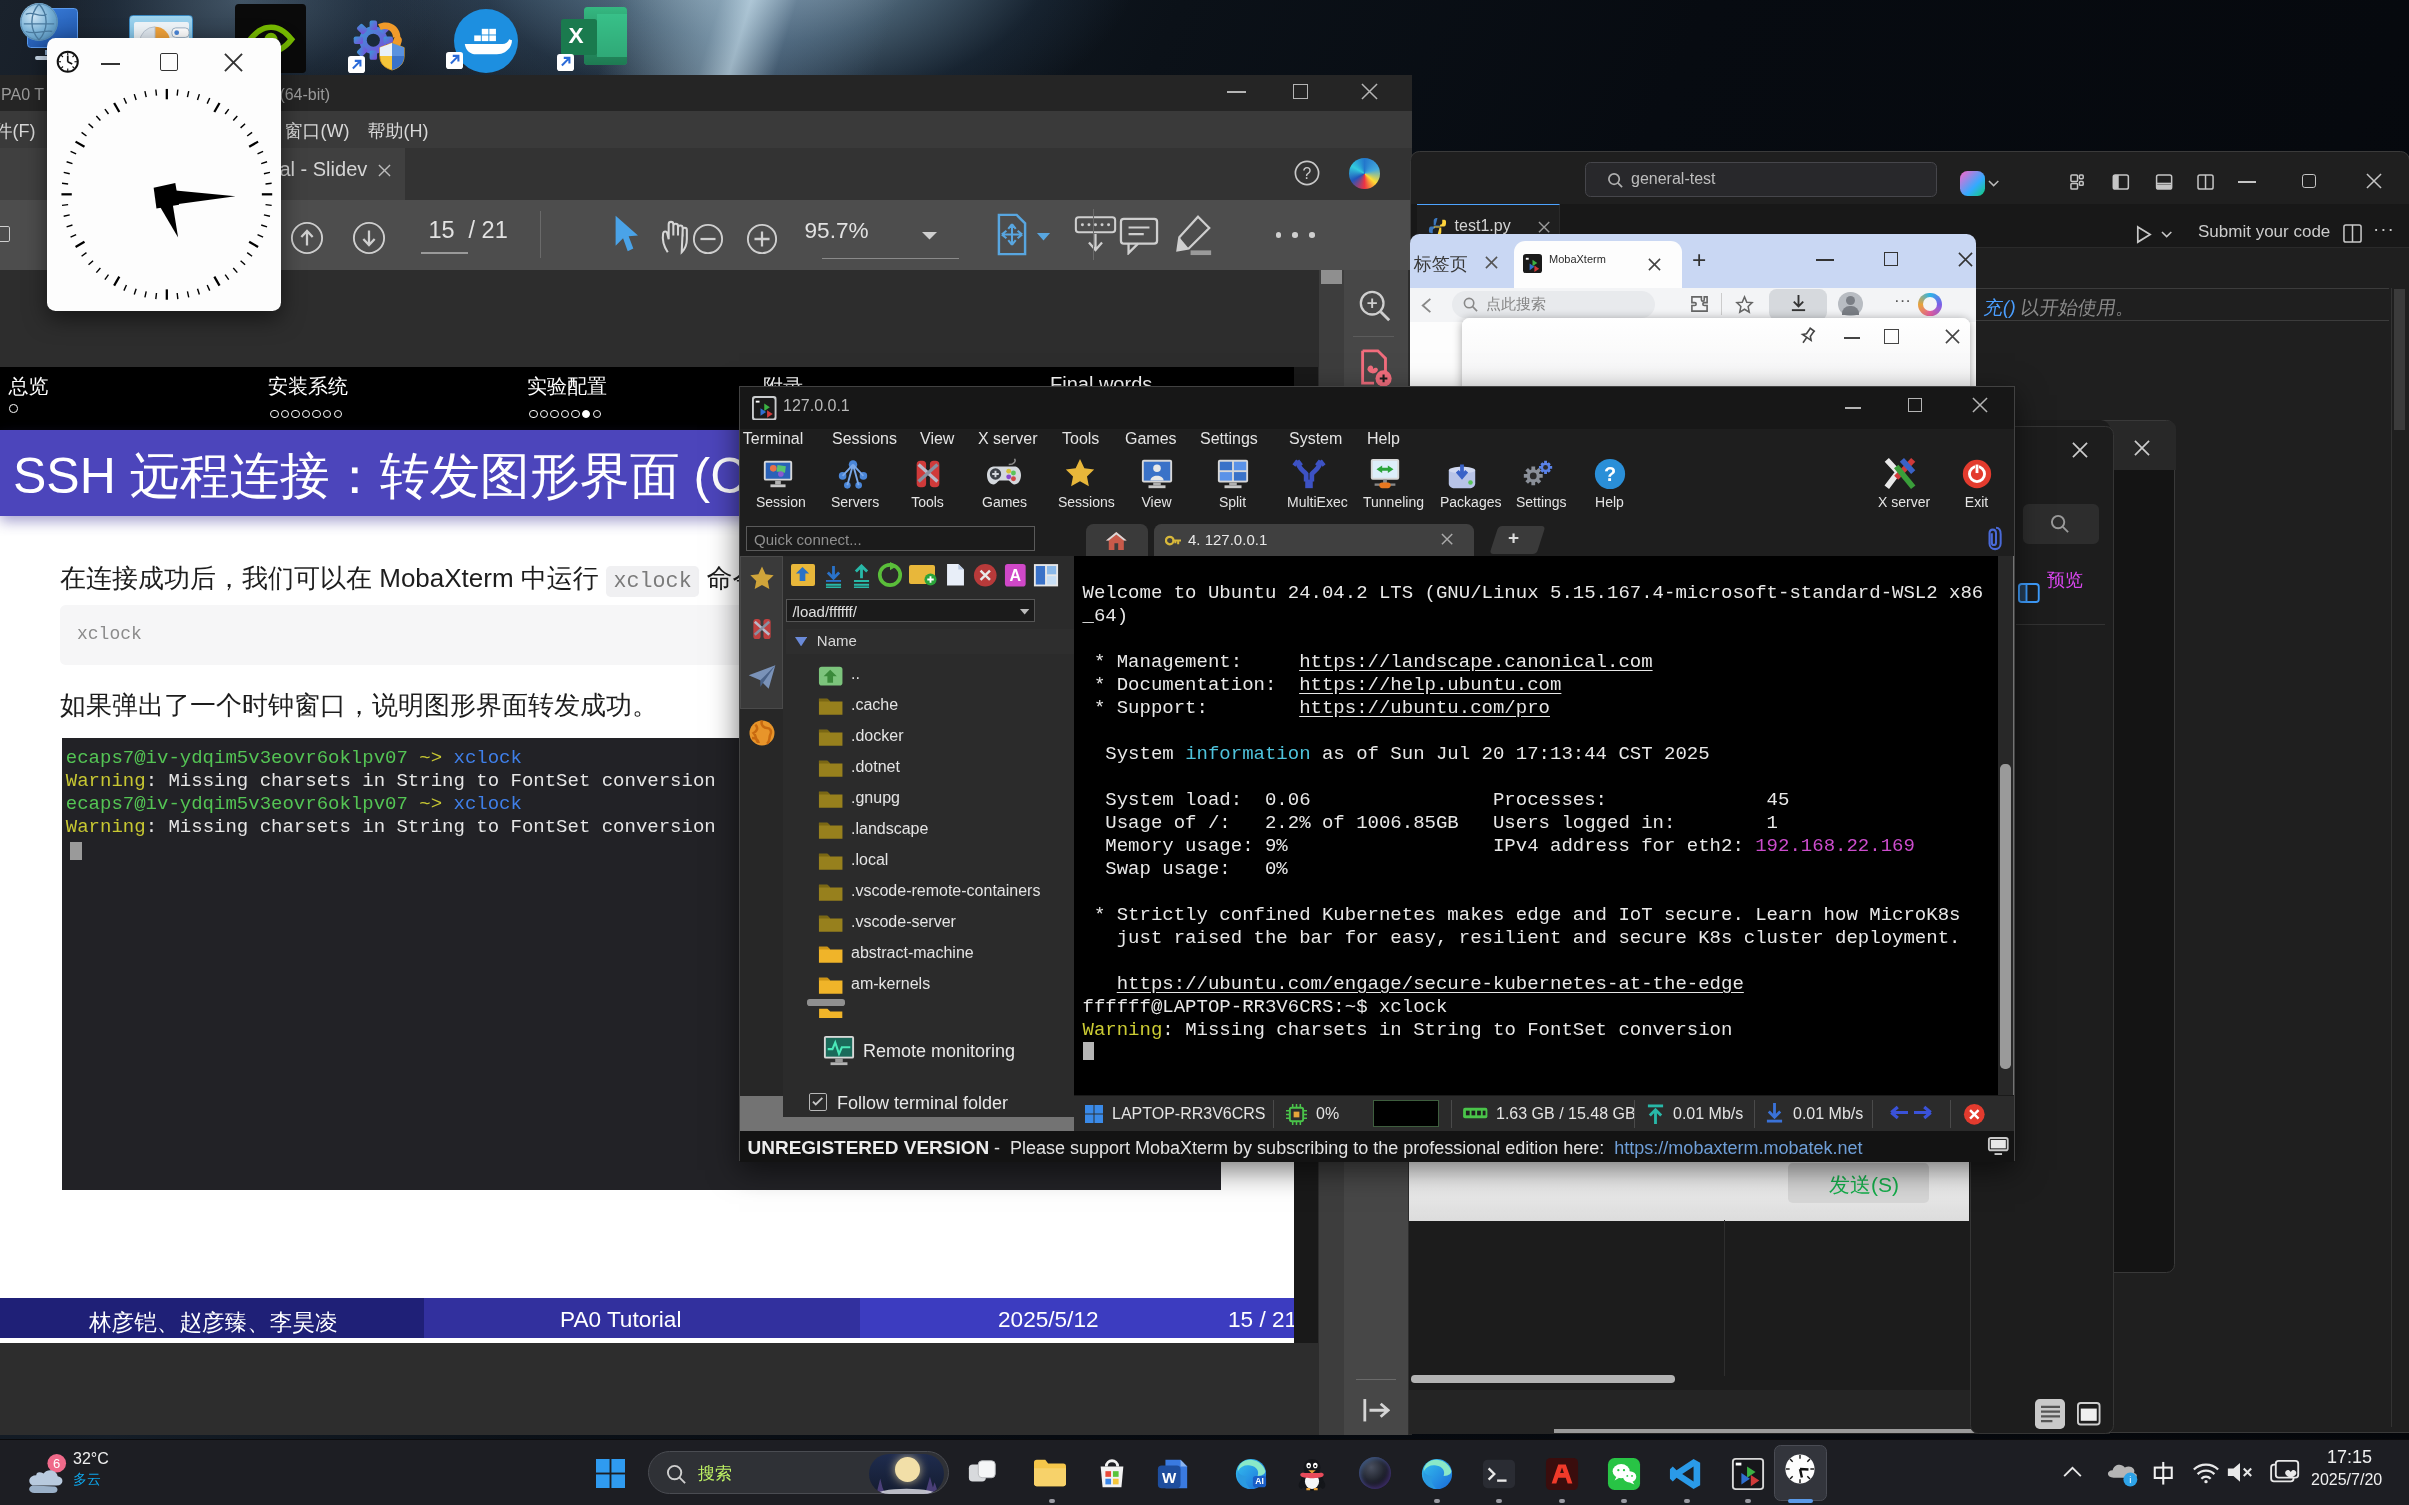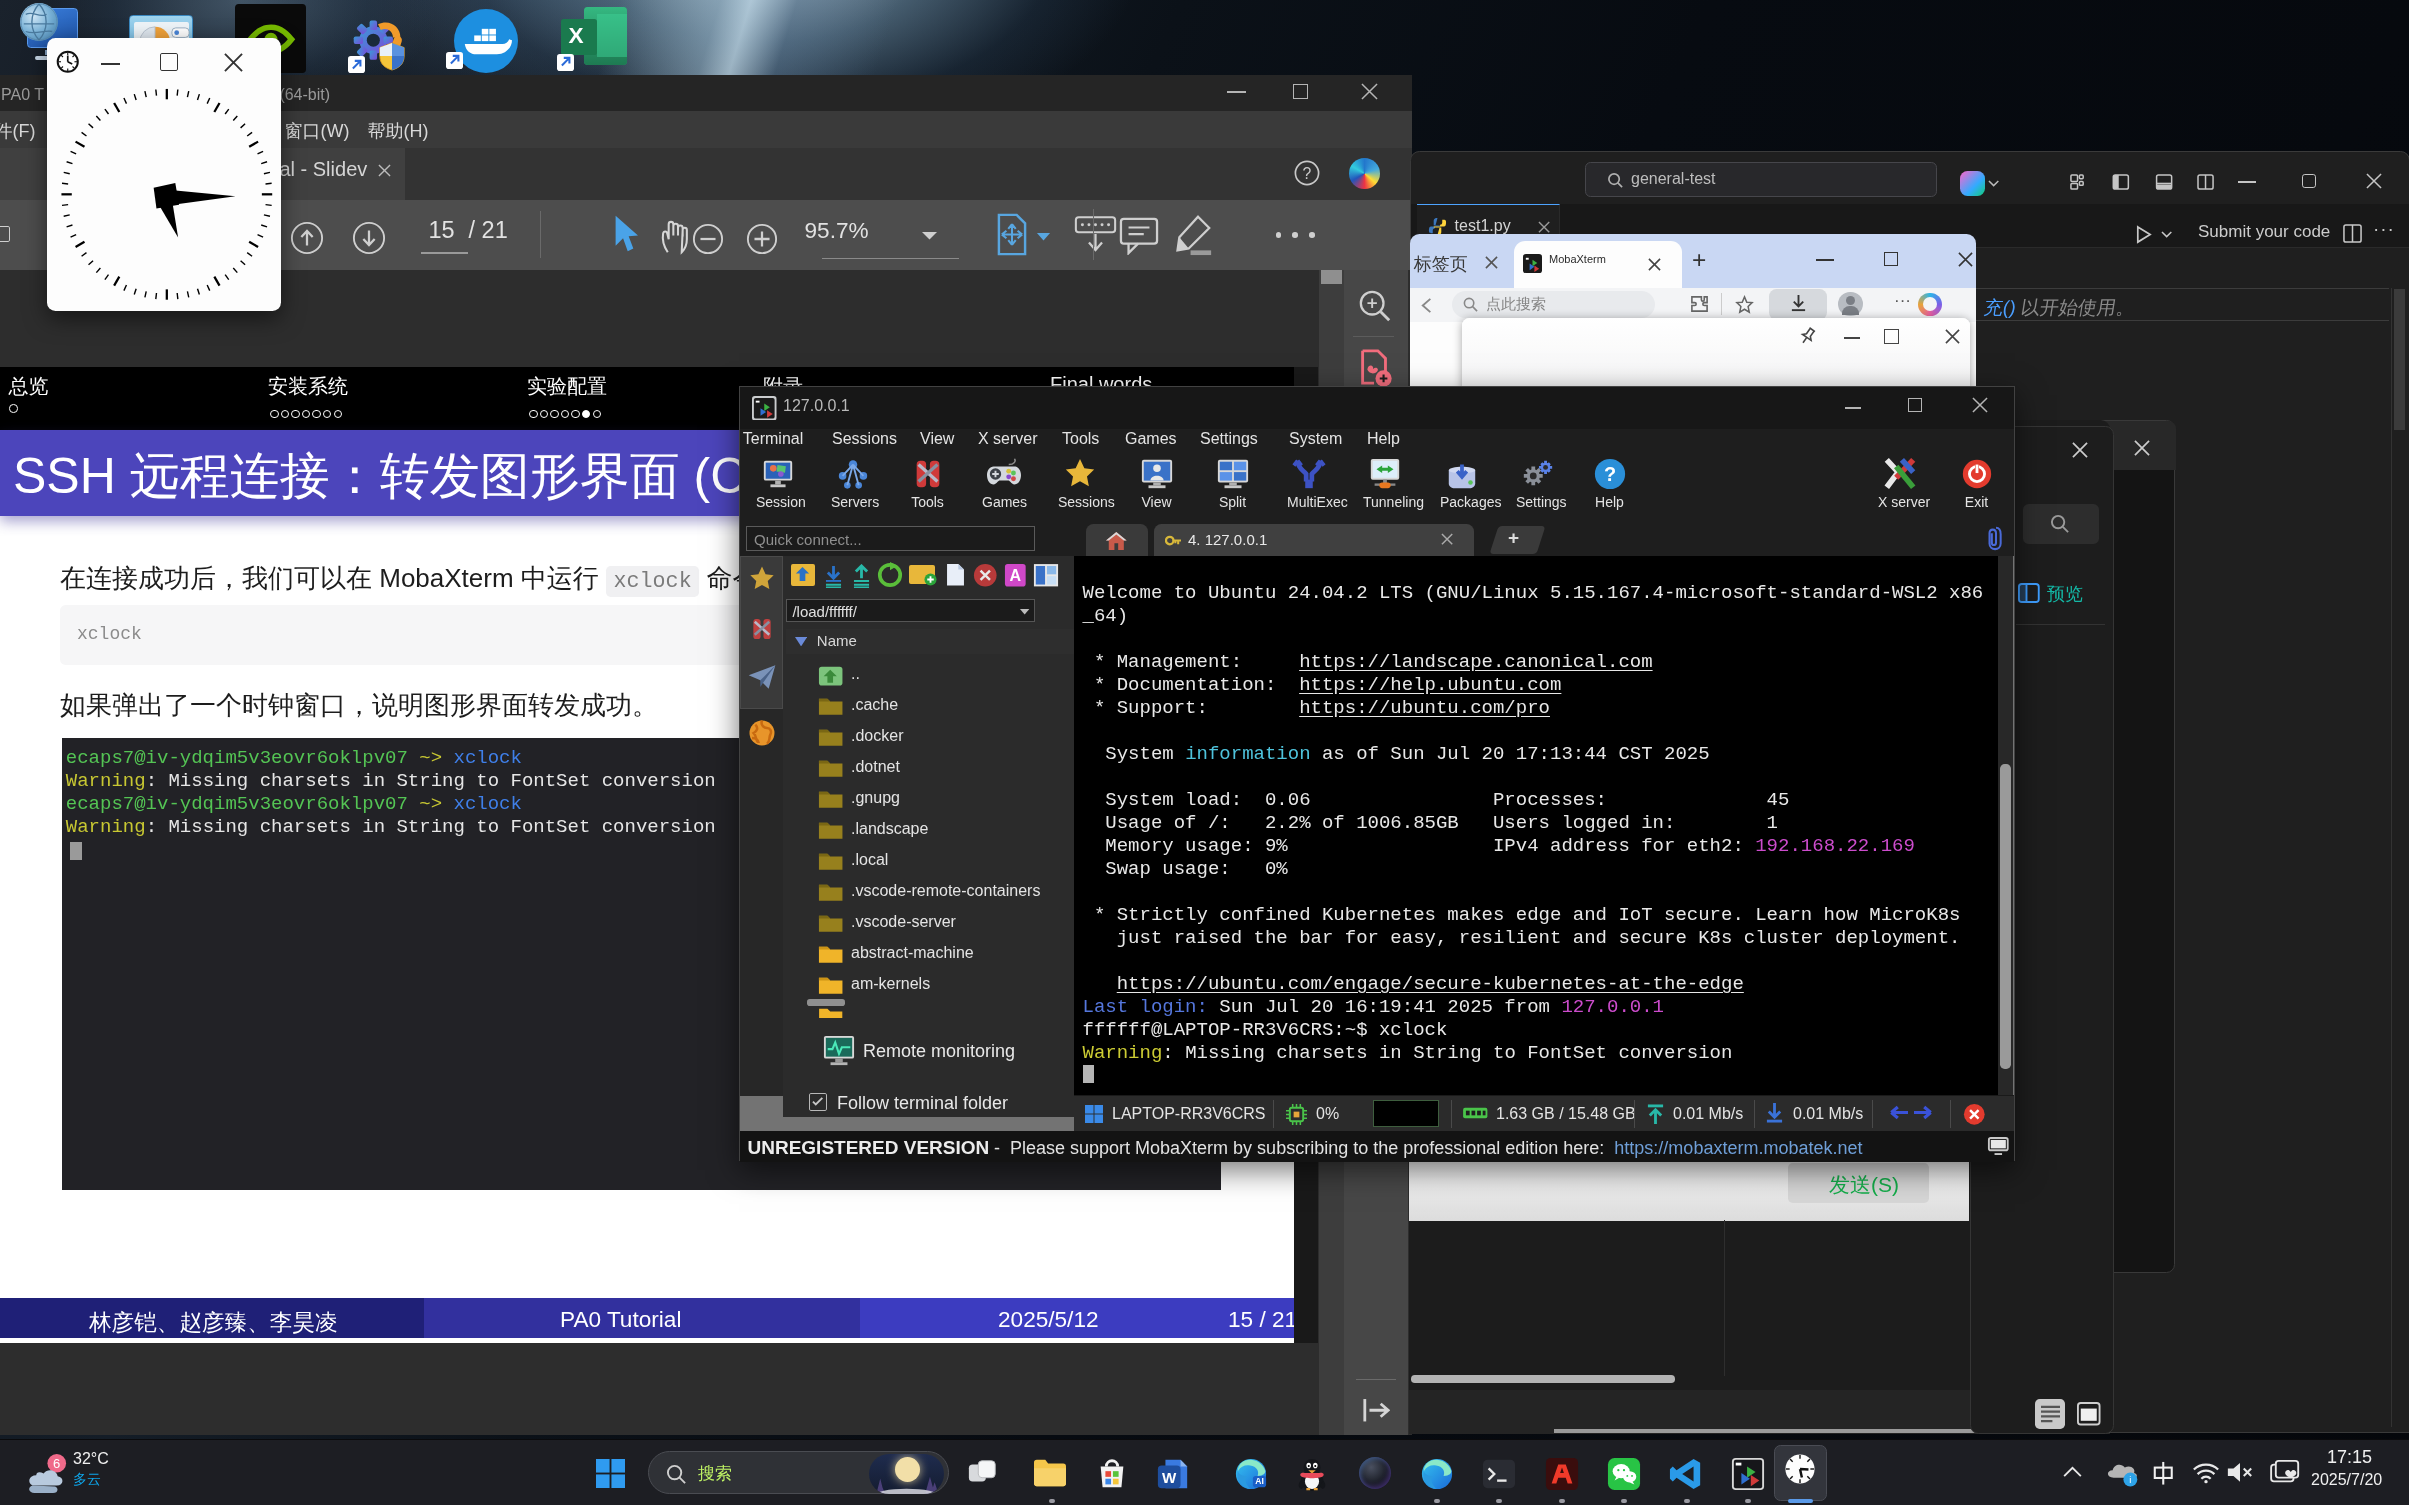--- a/index.html
+++ b/index.html
@@ -479,21 +479,21 @@
     <svg style="position:absolute;left:27px;top:10.4px" width="20" height="20" viewBox="0 0 21 21">
         <circle cx="8.5" cy="8.5" r="6.5" fill="none" stroke="#9a9a9a" stroke-width="2"></circle>
         <path d="M13.5 13.5 L19 19" stroke="#9a9a9a" stroke-width="2"></path>
       </svg>
   </div>
   <svg class="abs" style="left:47px;top:156px" width="21.7" height="20" viewBox="0 0 23 21">
       <rect x="1" y="1" width="21" height="19" rx="3" fill="none" stroke="#3f9eff" stroke-width="2"></rect>
       <path d="M9 1 L9 20" stroke="#3f9eff" stroke-width="2"></path>
       <rect x="1" y="1" width="8" height="19" rx="3" fill="#3f9eff" opacity="0.25"></rect>
     </svg>
-  <span style="position:absolute;left:76px;top:155px;color:#14b8a6;font-size:18px;">预览</span>
+  <span style="position:absolute;left:76px;top:141px;color:#d946ef;font-size:18px;">预览</span>
   <div class="abs" style="left:45px;top:197px;width:89px;height:0.9px;background:#333;"></div>
   <div class="abs" style="left:64px;top:972px;width:30px;height:30px;background:#c9c9c9;border-radius:4.7px;">
       <svg style="position:absolute;left:4.7px;top:5.6px" width="21" height="19" viewBox="0 0 22 20">
         <path d="M1 2 L21 2 M1 7 L21 7 M1 12 L21 12 M1 17 L13 17" stroke="#555" stroke-width="2.2"></path>
       </svg>
     </div>
   <svg class="abs" style="left:106px;top:975px" width="23.5" height="23.5" viewBox="0 0 25 25">
       <rect x="1" y="1" width="23" height="23" rx="3" fill="none" stroke="#cfcfcf" stroke-width="2"></rect>
       <rect x="4" y="7" width="17" height="13" fill="#f0f0f0"></rect>
     </svg>
@@ -886,21 +886,20 @@
 <div class="ml">&nbsp;</div>
 <div class="ml">  System load:  0.06                Processes:              45</div>
 <div class="ml">  Usage of /:   2.2% of 1006.85GB   Users logged in:        1</div>
 <div class="ml">  Memory usage: 9%                  IPv4 address for eth2: <span class="mg">192.168.22.169</span></div>
 <div class="ml">  Swap usage:   0%</div>
 <div class="ml">&nbsp;</div>
 <div class="ml"> * Strictly confined Kubernetes makes edge and IoT secure. Learn how MicroK8s</div>
 <div class="ml">   just raised the bar for easy, resilient and secure K8s cluster deployment.</div>
 <div class="ml">&nbsp;</div>
 <div class="ml">   <u>https://ubuntu.com/engage/secure-kubernetes-at-the-edge</u></div>
-<div class="ml"><span class="bl">Last login:</span> Sun Jul 20 16:19:41 2025 from <span class="mg">127.0.0.1</span></div>
 <div class="ml">ffffff@LAPTOP-RR3V6CRS:~$ xclock</div>
 <div class="ml"><span class="yl">Warning</span>: Missing charsets in String to FontSet conversion</div>
 <div class="ml"><span style="display:inline-block;width:11.3px;height:18px;background:#b5b5b5;"></span></div>
   </div>
   <div class="abs" style="left:1258px;top:169px;width:15px;height:539px;background:#282828;"></div>
   <div class="abs" style="left:1260px;top:377px;width:11.3px;height:305px;background:#9a9a9a;border-radius:4.7px;"></div>
   <div class="abs" id="mbx-status">
     <svg class="abs" style="left:11.3px;top:8.5px" width="18" height="18" viewBox="0 0 19 19">
         <rect x="0" y="0" width="9" height="9" fill="#3a8ae8"></rect>
         <rect x="10" y="0" width="9" height="9" fill="#3a8ae8"></rect>

